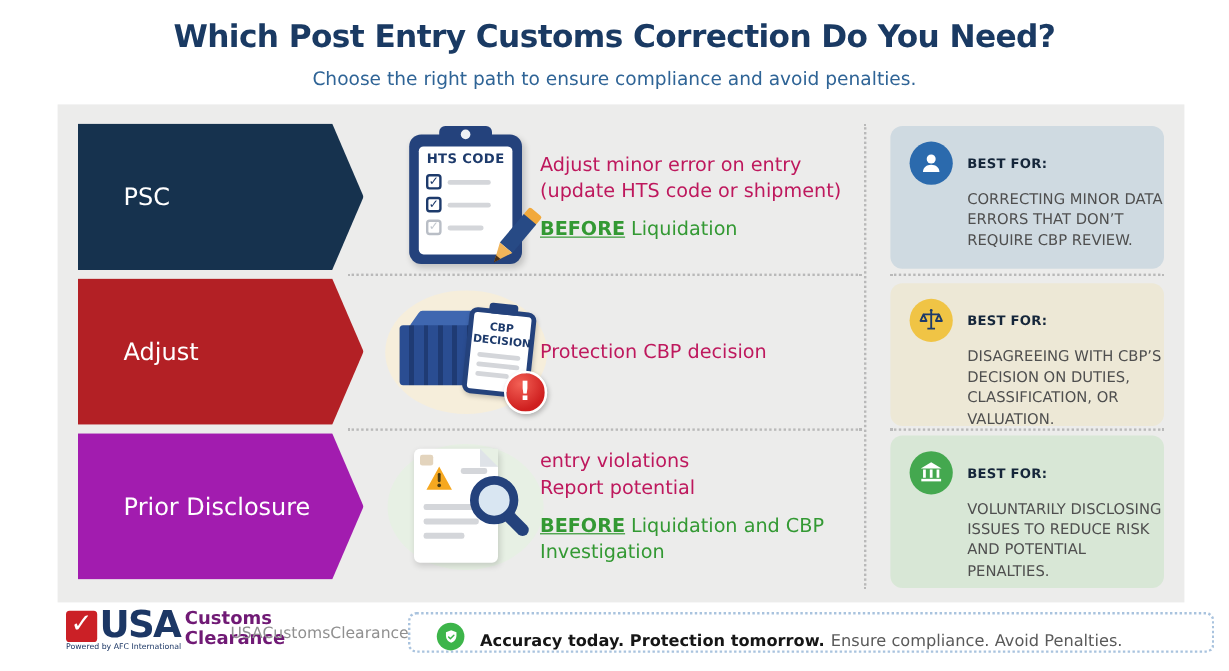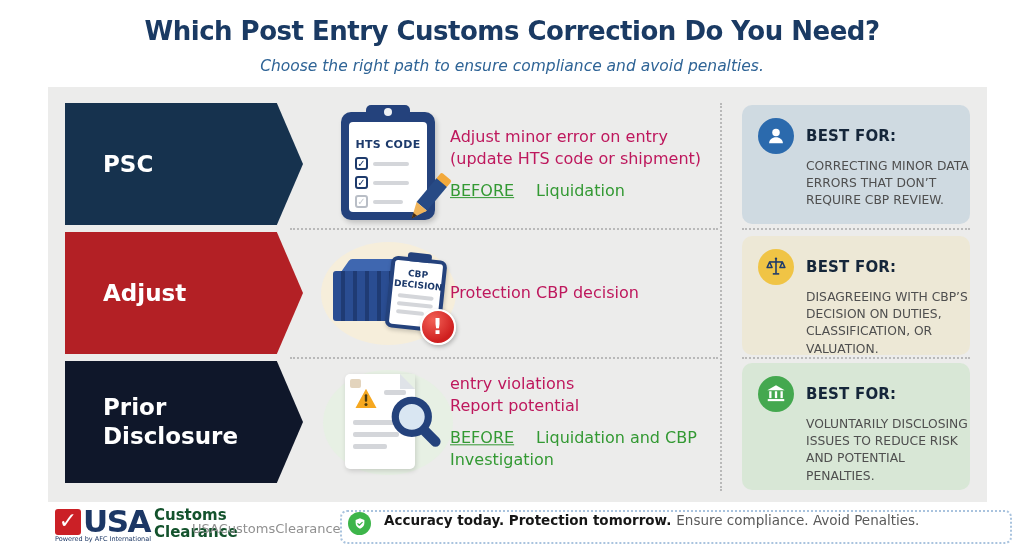--- a/index.html
+++ b/index.html
@@ -3,76 +3,76 @@
 <meta charset="utf-8">
 <style>
   * { margin:0; padding:0; box-sizing:border-box; }
   body { font-family:"DejaVu Sans","Liberation Sans",sans-serif; background:#fff; }
   #page { position:relative; width:1024px; height:559px; background:#fff; overflow:hidden; }
 
   
   .title { position:absolute; top:16px; left:0; width:100%; text-align:center;
            font-size:26px; font-weight:bold; color:#1a3a63; letter-spacing:-0.5px; }
   .subtitle { position:absolute; top:57px; left:0; width:100%; text-align:center;
-              font-style:italic; font-size:15.5px; color:#2f6496; }
+              font-size:15.5px; color:#2f6496; }
 
   
   .content { position:absolute; left:48px; top:87px; width:939px; height:415px; background:#ececeb; }
 
   .row { position:absolute; left:0; width:100%; height:122px; }
   .row0 { top:16px; } .row1 { top:145px; } .row2 { top:274px; }
 
   .arrow { position:absolute; left:17px; top:0; width:238px; height:122px;
            clip-path:polygon(0 0, 89% 0, 100% 50%, 89% 100%, 0 100%);
            display:flex; align-items:center; padding-left:38px; }
   .row0 .arrow { background:#16324e; }
   .row1 .arrow { background:#b32025; }
-  .row2 .arrow { background:#0f172a; }
-  .arrow-label { color:#fff; font-size:23px; font-weight:bold; line-height:1.25; max-width:160px; }
+  .row2 .arrow { background:#a21caf; }
+  .arrow-label { color:#fff; font-size:20px; font-weight:normal; line-height:1.25; max-width:160px; }
 
   .icon-area { position:absolute; left:265px; top:2px; width:150px; height:118px;
                display:flex; align-items:center; justify-content:center; }
 
   .text-block { position:absolute; left:402px; top:50%; transform:translateY(-50%); width:280px; }
   .desc { font-size:16px; color:#be185d; line-height:1.35; }
   .timing { margin-top:11px; font-size:16px; line-height:1.35; max-width:265px; }
   .row0 .timing, .row2 .timing { color:#339933; }
   .row1 .timing { color:#b32025; }
-  .timing .kw { font-weight:normal; text-decoration:underline; margin-right:22px; }
+  .timing .kw { font-weight:bold; text-decoration:underline; margin-right:5px; }
 
   .vline { position:absolute; left:672px; top:16px; height:388px; border-left:2px dotted #b9b9b9; }
   .hsep { position:absolute; border-top:2px dotted #b9b9b9; }
   .hsep-a1 { top:141px; left:242px; width:428px; }
   .hsep-a2 { top:270px; left:242px; width:428px; }
   .hsep-b1 { top:141px; left:694px; width:228px; }
   .hsep-b2 { top:270px; left:694px; width:228px; }
 
   
   .bfbox { position:absolute; left:694px; width:228px; border-radius:10px; padding:13px 12px 10px 16px; }
   .bfbox0 { top:18px;  height:119px; background:#cfdae1; }
   .bfbox1 { top:149px; height:119px; background:#ede8d6; }
   .bfbox2 { top:276px; height:127px; background:#d8e7d6; }
   .bf-head { display:flex; align-items:center; gap:12px; }
   .bf-circle { width:36px; height:36px; border-radius:50%; flex:none;
                display:flex; align-items:center; justify-content:center; }
   .c-user   { background:#2b6aad; }
   .c-scales { background:#f0c445; }
   .c-bank   { background:#44a84f; }
-  .bf-heading { font-size:15px; font-weight:bold; color:#15263a; letter-spacing:0.2px; }
+  .bf-heading { font-size:11px; font-weight:bold; color:#15263a; letter-spacing:0.2px; }
   .bf-text { margin:4px 0 0 48px; font-size:12.3px; color:#4f4f4f; line-height:1.4; width:164px; }
 
   
   .clipboard { position:relative; width:94px; height:108px; background:#24427c; border-radius:10px;
                box-shadow:2px 3px 5px rgba(0,0,0,0.18); margin-top:4px; }
   .clip-tab { position:absolute; top:-7px; left:50%; transform:translateX(-50%);
               width:44px; height:15px; background:#24427c; border-radius:5px; }
   .clip-tab::after { content:""; position:absolute; left:50%; top:3px; transform:translateX(-50%);
                      width:8px; height:8px; border-radius:50%; background:#ecef f2; background:#eef1f5; }
   .paper { position:absolute; left:8px; right:8px; top:10px; bottom:8px; background:#fff;
-           border-radius:4px; padding:16px 6px; }
+           border-radius:4px; padding:4px 6px; }
   .hts-label { font-size:11px; font-weight:bold; color:#1d3a6b; text-align:center; letter-spacing:0.3px; }
   .cb-row { display:flex; align-items:center; gap:5px; margin-top:6px; }
   .cb { width:13px; height:13px; border:2px solid #1d3a6b; border-radius:3px; color:#1d3a6b;
         font-size:10px; font-weight:bold; line-height:9px; text-align:center; flex:none; }
   .cb.off { border-color:#b9bec6; color:#c4c9d0; }
   .bar { height:4px; background:#d4d6da; border-radius:2px; }
   .pencil { position:absolute; right:-24px; bottom:-10px; }
 
   
   .icon2 { position:relative; width:135px; height:103px; }
@@ -108,26 +108,26 @@
   .mag { position:absolute; right:4px; top:22px; }
 
   
   .logo { position:absolute; left:55px; top:506px; display:flex; align-items:flex-start; }
   .logo-check { width:26px; height:26px; background:#cb2026; border-radius:3px; margin-top:3px;
                 color:#fff; font-size:22px; font-weight:bold; line-height:24px; text-align:center; }
   .logo-usa { font-size:31px; font-weight:bold; color:#1c3765; letter-spacing:-1.5px; line-height:1; margin-left:2px; }
   .logo-tag { position:absolute; left:0; top:29px; font-size:6.5px; color:#1c3765; white-space:nowrap; }
   .logo-left { position:relative; display:flex; }
   .logo-stack { margin-left:4px; margin-top:1px; }
-  .logo-stack div { font-size:15px; font-weight:bold; color:#14532d; line-height:1.15; }
+  .logo-stack div { font-size:15px; font-weight:bold; color:#701a75; line-height:1.15; }
   .site-url { position:absolute; left:192px; top:521px; font-size:13px; color:#909090; }
 
   .banner { position:absolute; left:340px; top:510px; width:672px; height:34px;
             border:2px dotted #a9c3de; border-radius:7px; background:#fff;
-            display:flex; align-items:flex-start; gap:13px; padding:0 6px; }
+            display:flex; align-items:flex-end; gap:13px; padding:0 22px; }
   .banner-icon { width:23px; height:23px; border-radius:50%; background:#3db54a; flex:none;
                  display:flex; align-items:center; justify-content:center; }
   .banner-text { font-size:13.5px; color:#5a5a5a; white-space:nowrap; }
   .banner-text .b { font-weight:bold; color:#161616; margin-right:5px; }
 </style>
 </head>
 <body>
 
 <div id="page">
 

